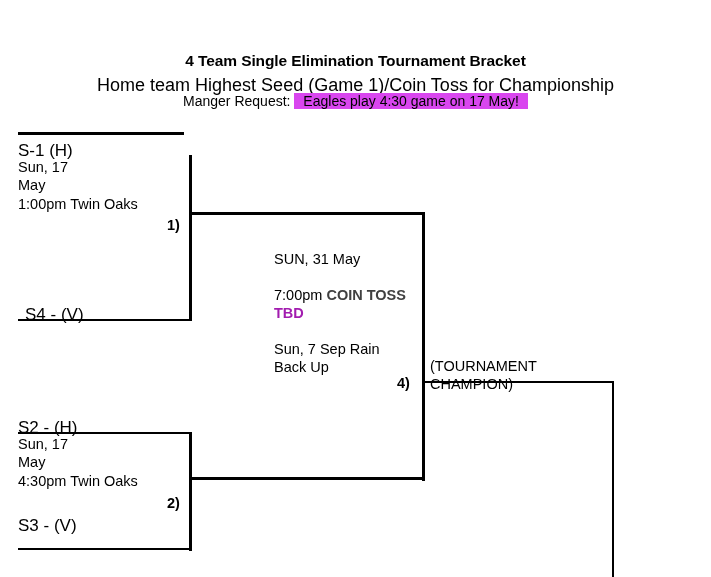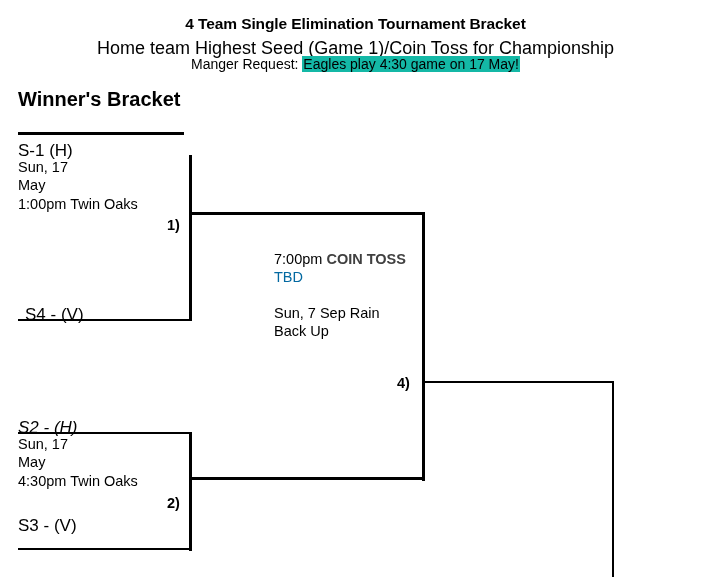--- a/index.html
+++ b/index.html
@@ -20,38 +20,39 @@
     overflow: hidden;
   }
 
   
   .hdr {
     position: absolute;
     left: 0;
     width: 711px;
     text-align: center;
     line-height: 1.12;
+    margin-top: 37px;
   }
   #hdr-title {
     top: 15px;
     font-size: 15.5px;
     font-weight: bold;
     letter-spacing: -0.1px;
   }
   #hdr-sub1 {
     top: 38px;
     font-size: 18px;
   }
   #hdr-sub2 {
     top: 57px;
     font-size: 14px;
   }
   .hl {
-    background: #14b8a6;
-    padding: 0 1px;
+    background: #d946ef;
+    padding: 0 9px;
   }
 
   
   #wb-title {
     position: absolute;
     left: 18px;
     top: 88px;
     width: 180px;
     font-size: 20px;
     font-weight: bold;
@@ -97,73 +98,75 @@
     position: absolute;
     font-size: 14.5px;
     line-height: 1.24;
     white-space: pre-line;
   }
   .c-red {
     color: #404040;
     font-weight: bold;
   }
   .c-cyan {
-    color: #0369a1;
-    font-weight: normal;
+    color: #a21caf;
+    font-weight: bold;
   }
 </style>
 </head>
 <body>
 
 <div id="bracket-page">
 
   <div class="hdr" id="hdr-title">4 Team Single Elimination Tournament Bracket</div>
 
   <div class="hdr" id="hdr-sub1">Home team Highest Seed (Game 1)/Coin Toss for Championship</div>
 
   <div class="hdr" id="hdr-sub2">
     <span>Manger Request:</span><span> </span><span class="hl">Eagles play 4:30 game on 17 May!</span>
   </div>
 
-  <div id="wb-title">Winner's Bracket</div>
 
   <div class="hline" style="left:18px; top:132px; width:166px;"></div>
 
   <div class="seed" style="left:18px; top:141px;">S-1 (H)</div>
 
   <div class="tblk" style="left:18px; top:158px; width:165px;">Sun, 17
 May
 1:00pm Twin Oaks</div>
 
   <div class="vline" style="left:189px; top:155px; height:166px;"></div>
 
   <div class="gnum" style="left:167px; top:217px;">1)</div>
 
   <div class="seed" style="left:25px; top:305px;">S4 - (V)</div>
 
   <div class="hline thin" style="left:18px; top:319px; width:173px;"></div>
 
   <div class="hline" style="left:189px; top:212px; width:236px;"></div>
 
   <div class="champ" style="left:274px; top:233px; width:150px;">
+    <div>SUN, 31 May</div>
     <div><span>7:00pm </span><span class="c-red">COIN TOSS</span> <span class="c-cyan">TBD</span></div>
     <div>Sun, 7 Sep Rain
 Back Up</div>
   </div>
 
   <div class="vline" style="left:422px; top:212px; height:269px;"></div>
 
   <div class="gnum" style="left:397px; top:375px;">4)</div>
 
   <div class="hline thin" style="left:422px; top:381px; width:192px;"></div>
 
+  <div class="champ" style="left:430px; top:358px; width:190px;">(TOURNAMENT
+CHAMPION)</div>
 
   <div class="vline thin" style="left:612px; top:381px; height:196px;"></div>
 
-  <div class="seed" style="left:18px; top:418px;font-style:italic;">S2 - (H)</div>
+  <div class="seed" style="left:18px; top:418px;">S2 - (H)</div>
 
   <div class="hline thin" style="left:18px; top:432px; width:173px;"></div>
 
   <div class="tblk" style="left:18px; top:435px; width:165px;">Sun, 17
 May
 4:30pm Twin Oaks</div>
 
   <div class="vline" style="left:189px; top:432px; height:119px;"></div>
 
   <div class="gnum" style="left:167px; top:495px;">2)</div>

